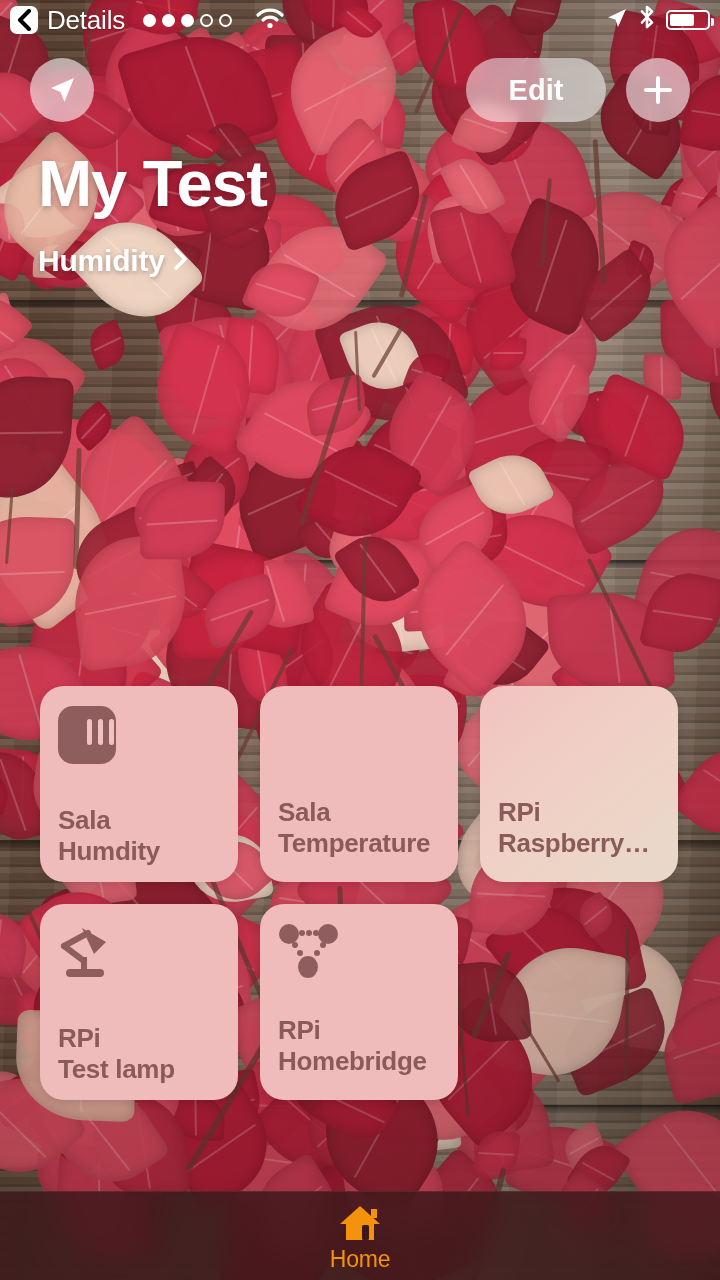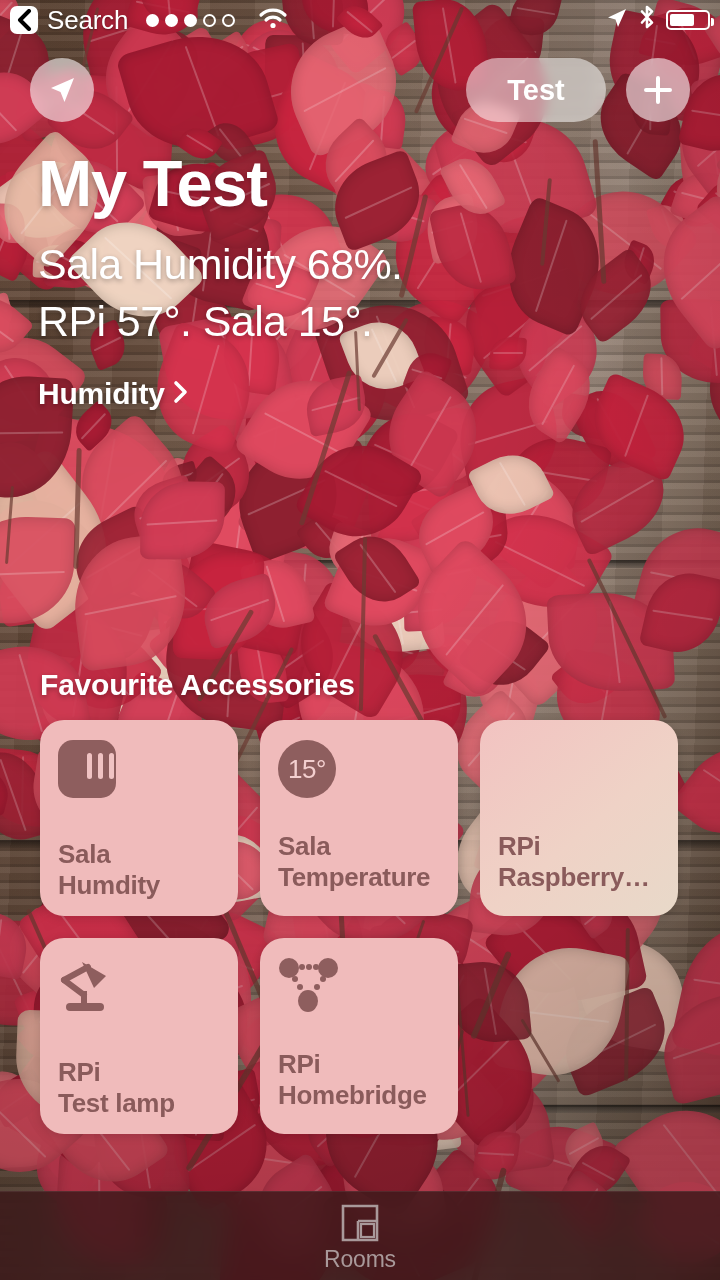--- a/index.html
+++ b/index.html
@@ -618,21 +618,21 @@
   <div class="shade"></div>
 </div>
 
 <div id="statusbar">
   <div class="sb-left">
     <span class="back-chip">
       <svg width="16" height="22" viewBox="0 0 16 22" aria-hidden="true">
         <path d="M13 2 L4 11 L13 20" fill="none" stroke="#000" stroke-width="4" stroke-linecap="round" stroke-linejoin="round"></path>
       </svg>
     </span>
-    <span class="sb-search">Search</span>
+    <span class="sb-search">Details</span>
     <span class="dots">
         <i class="dot on"></i>
         <i class="dot on"></i>
         <i class="dot on"></i>
         <i class="dot off"></i>
         <i class="dot off"></i>
       </span>
     <span class="wifi">
       <svg width="30" height="22" viewBox="0 0 30 22" aria-hidden="true">
         <path d="M3 8 A17 17 0 0 1 27 8" fill="none" stroke="#fff" stroke-width="3.2" stroke-linecap="round"></path>
@@ -659,66 +659,58 @@
     </span>
   </div>
 </div>
 
 <div id="topbar">
   <div class="circ-btn" id="locate-button">
     <svg width="32" height="32" viewBox="0 0 32 32" aria-hidden="true">
       <path d="M28 4 L5 14 L14.5 18 L18.5 28 Z" fill="#ffffff"></path>
     </svg>
   </div>
-  <div id="edit-button">Test</div>
+  <div id="edit-button">Edit</div>
   <div class="circ-btn" id="add-button">
     <svg width="34" height="34" viewBox="0 0 34 34" aria-hidden="true">
       <path d="M17 5 V29 M5 17 H29" stroke="#ffffff" stroke-width="4" stroke-linecap="round"></path>
     </svg>
   </div>
 </div>
 
 <div id="home-header">
   <div id="home-title">My Test</div>
-  <div id="status-lines">
-    <div class="status-line">Sala Humidity 68%.</div>
-    <div class="status-line">RPi 57°. Sala 15°.</div>
-  </div>
   <div id="details-link">
     <span>Humidity</span>
     <span>
       <svg width="16" height="24" viewBox="0 0 16 24" aria-hidden="true">
         <path d="M3 3 L12 12 L3 21" fill="none" stroke="#fff" stroke-width="3.6" stroke-linecap="round" stroke-linejoin="round"></path>
       </svg>
     </span>
   </div>
 </div>
 
 <div id="favourites">
-  <div id="favourites-title">Favourite Accessories</div>
   <div id="tile-grid">
       <div class="tile">
         <div class="tile-icon">
           <div class="icon-sq">
             <span class="bars">
               <i></i>
               <i></i>
               <i></i>
             </span>
           </div>
         </div>
         <div class="tile-body">
           <div class="tile-name">Sala
 Humdity</div>
         </div>
       </div>
       <div class="tile">
-        <div class="tile-icon">
-          <div class="icon-circle">15°</div>
-        </div>
         <div class="tile-body">
           <div class="tile-name">Sala
 Temperature</div>
           <div class="tile-spacer"></div>
         </div>
       </div>
       <div class="tile washed">
         <div class="tile-body">
           <div class="tile-name">RPi
 Raspberry…</div>
@@ -754,23 +746,23 @@
         <div class="tile-body">
           <div class="tile-name">RPi
 Homebridge</div>
           <div class="tile-spacer"></div>
         </div>
       </div>
     </div>
 </div>
 
 <div id="tabbar">
-  <div class="tab">
+  <div class="tab active">
     <span class="tab-icon">
-      <svg width="42" height="40" viewBox="0 0 42 40" aria-hidden="true">
-        <path d="M4 3 H38 V37 H4 Z" fill="none" stroke="#a9999a" stroke-width="2.6"></path>
-        <path d="M19 18 H38 M19 18 V37" fill="none" stroke="#a9999a" stroke-width="2.6"></path>
-        <rect x="22" y="21" width="13" height="13" fill="none" stroke="#a9999a" stroke-width="2.2"></rect>
+      <svg width="44" height="40" viewBox="0 0 44 40" aria-hidden="true">
+        <path d="M22 3 L42 21 L36 21 L36 37 L8 37 L8 21 L2 21 Z" fill="#f5920b"></path>
+        <rect x="33" y="6" width="6" height="9" fill="#f5920b"></rect>
+        <rect x="24" y="22" width="7" height="15" rx="1.5" fill="#3c181a"></rect>
       </svg>
     </span>
-    <span class="tab-label">Rooms</span>
+    <span class="tab-label">Home</span>
   </div>
 </div>
 
 </body></html>

